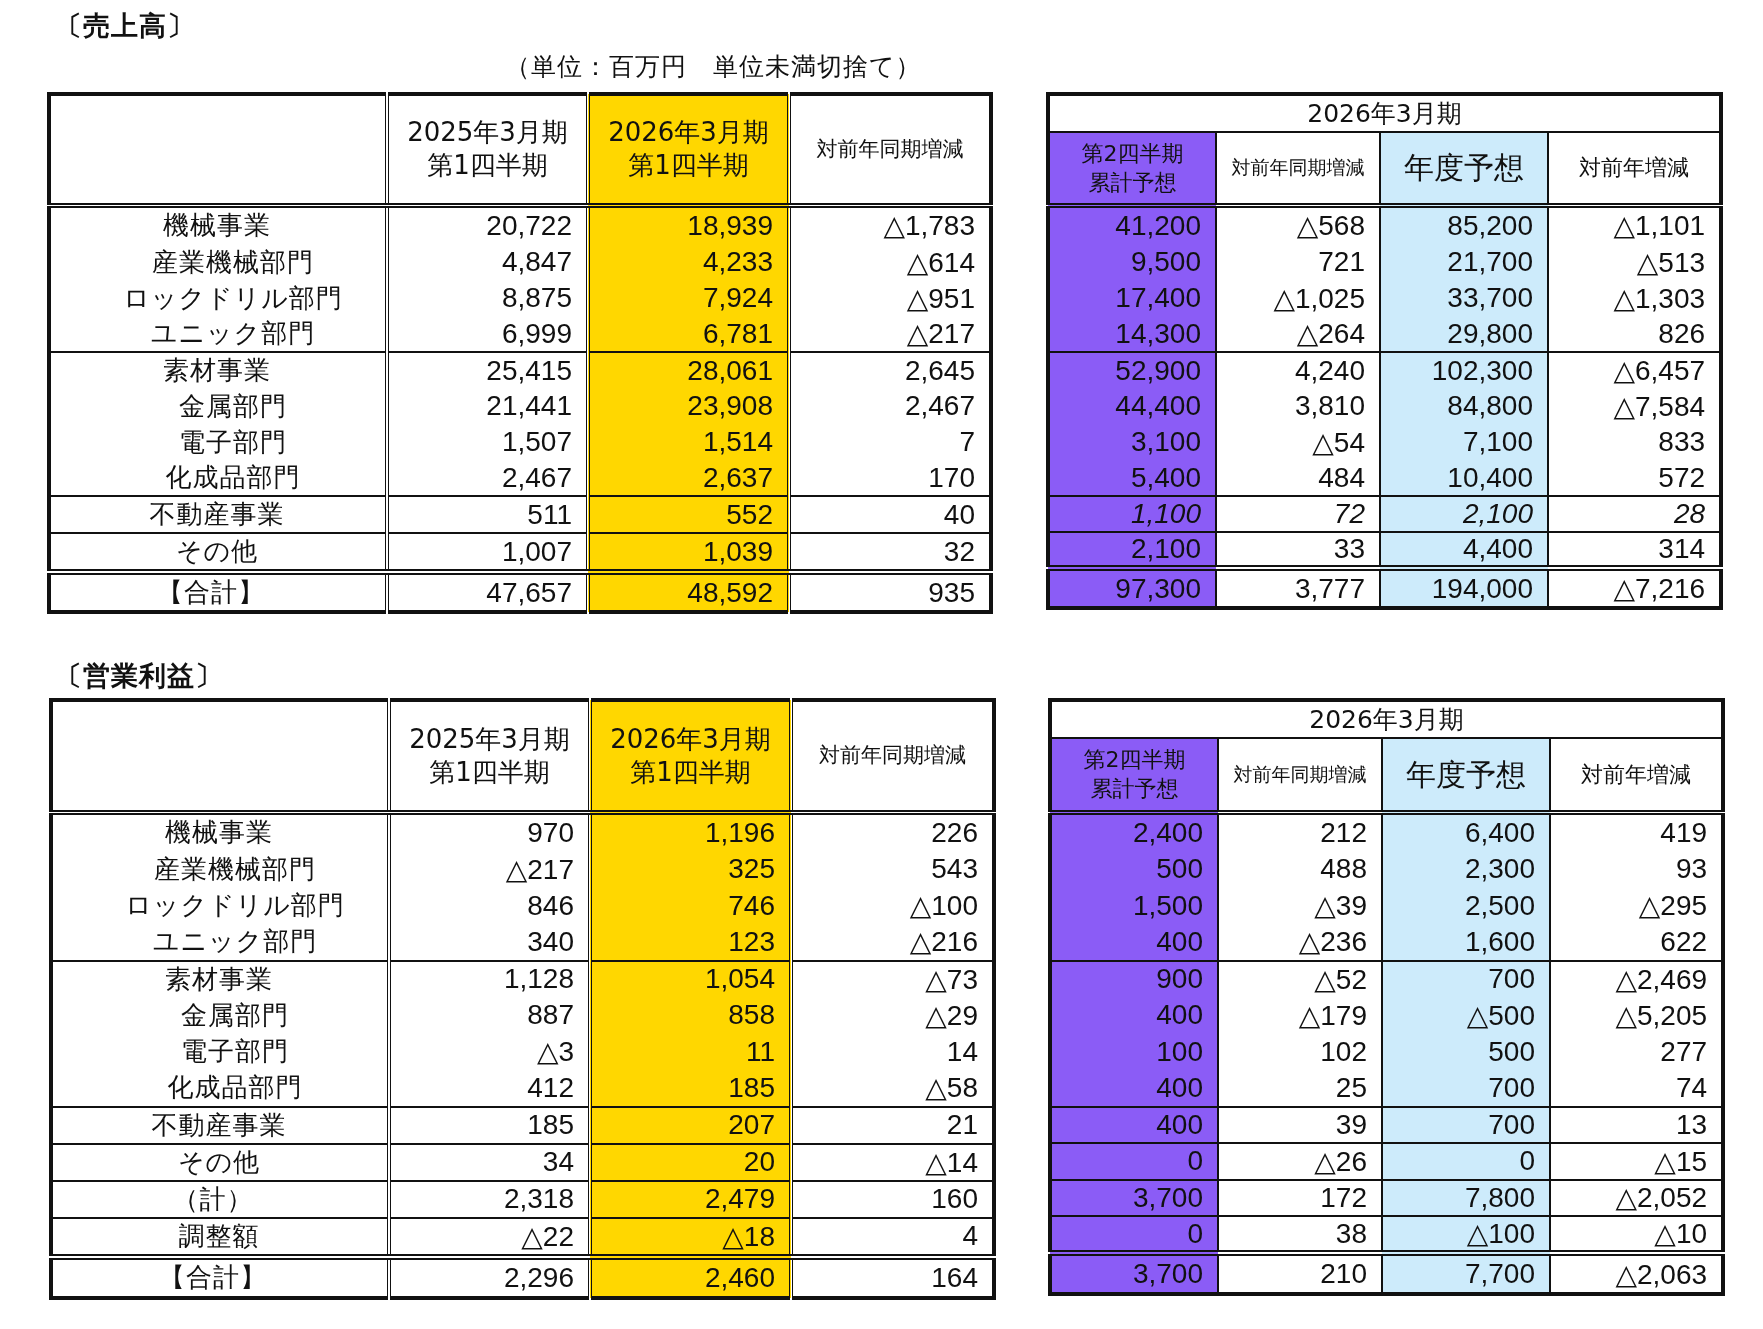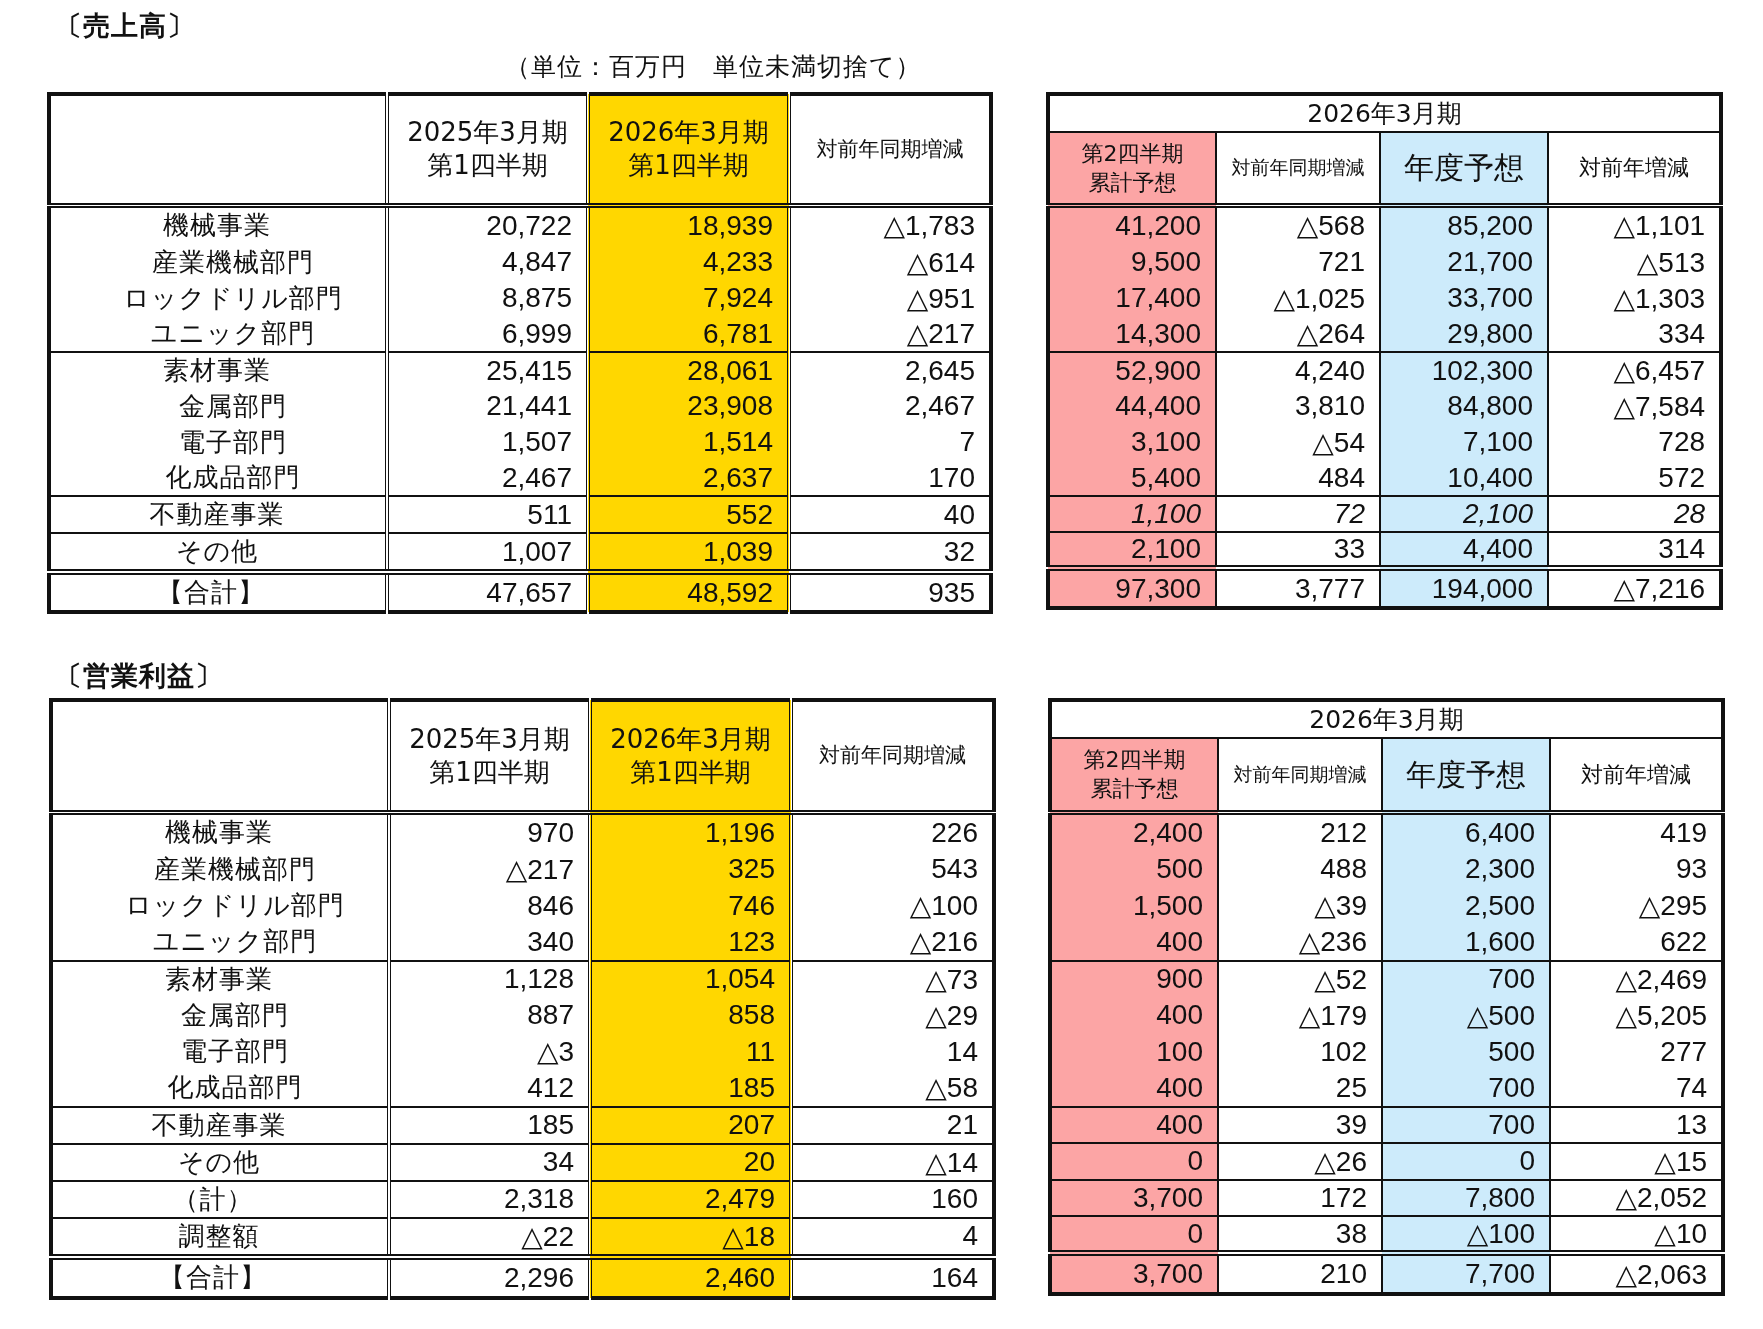--- a/index.html
+++ b/index.html
@@ -18,21 +18,21 @@
   tbody td { font-size:28px; text-align:right; padding-right:14px; border-left:4px double #111;
              white-space:nowrap; font-family:"Liberation Sans Narrow","Liberation Sans", sans-serif;
              letter-spacing:0px; }
   tbody td.label { text-align:center; padding-left:12px; border-left:none; font-family:"DejaVu Sans", sans-serif; font-size:26px; letter-spacing:1px; }
   tbody td.label.sub { padding-left:44px; }
   tbody td.label.center { padding-left:0; }
   tr.grp-start td { border-top:2px solid #111; }
   tr.hdr-sep td { border-top:5px double #111; }
   tr.total td { border-top:6px double #111; }
   td.yellow, th.yellow { background:#FFD700; }
-  td.green, th.green { background:#fca5a5; }
+  td.green, th.green { background:#8b5cf6; }
   td.blue, th.blue { background:#CDEBFB; }
   
   table.right tbody td { border-left:2px solid #111; }
   table.right tbody td:first-child { border-left:none; }
   table.right .hdr th { border-left:2px solid #111; }
   table.right .hdr th.first { border-left:none; }
   table.right .hdr.r1 th { border-bottom:2px solid #111; font-size:25px; }
 </style>
 </head>
 <body>
@@ -162,39 +162,39 @@
       <tr class="" style="height: 36px;">
         <td class="green">17,400</td>
         <td>△1,025</td>
         <td class="blue">33,700</td>
         <td>△1,303</td>
       </tr>
       <tr class="" style="height: 36px;">
         <td class="green">14,300</td>
         <td>△264</td>
         <td class="blue">29,800</td>
-        <td>334</td>
+        <td>826</td>
       </tr>
       <tr class="grp-start" style="height: 36px;">
         <td class="green">52,900</td>
         <td>4,240</td>
         <td class="blue">102,300</td>
         <td>△6,457</td>
       </tr>
       <tr class="" style="height: 36px;">
         <td class="green">44,400</td>
         <td>3,810</td>
         <td class="blue">84,800</td>
         <td>△7,584</td>
       </tr>
       <tr class="" style="height: 36px;">
         <td class="green">3,100</td>
         <td>△54</td>
         <td class="blue">7,100</td>
-        <td>728</td>
+        <td>833</td>
       </tr>
       <tr class="" style="height: 36px;">
         <td class="green">5,400</td>
         <td>484</td>
         <td class="blue">10,400</td>
         <td>572</td>
       </tr>
       <tr class="grp-start" style="height: 36px; font-style: italic;">
         <td class="green">1,100</td>
         <td>72</td>

